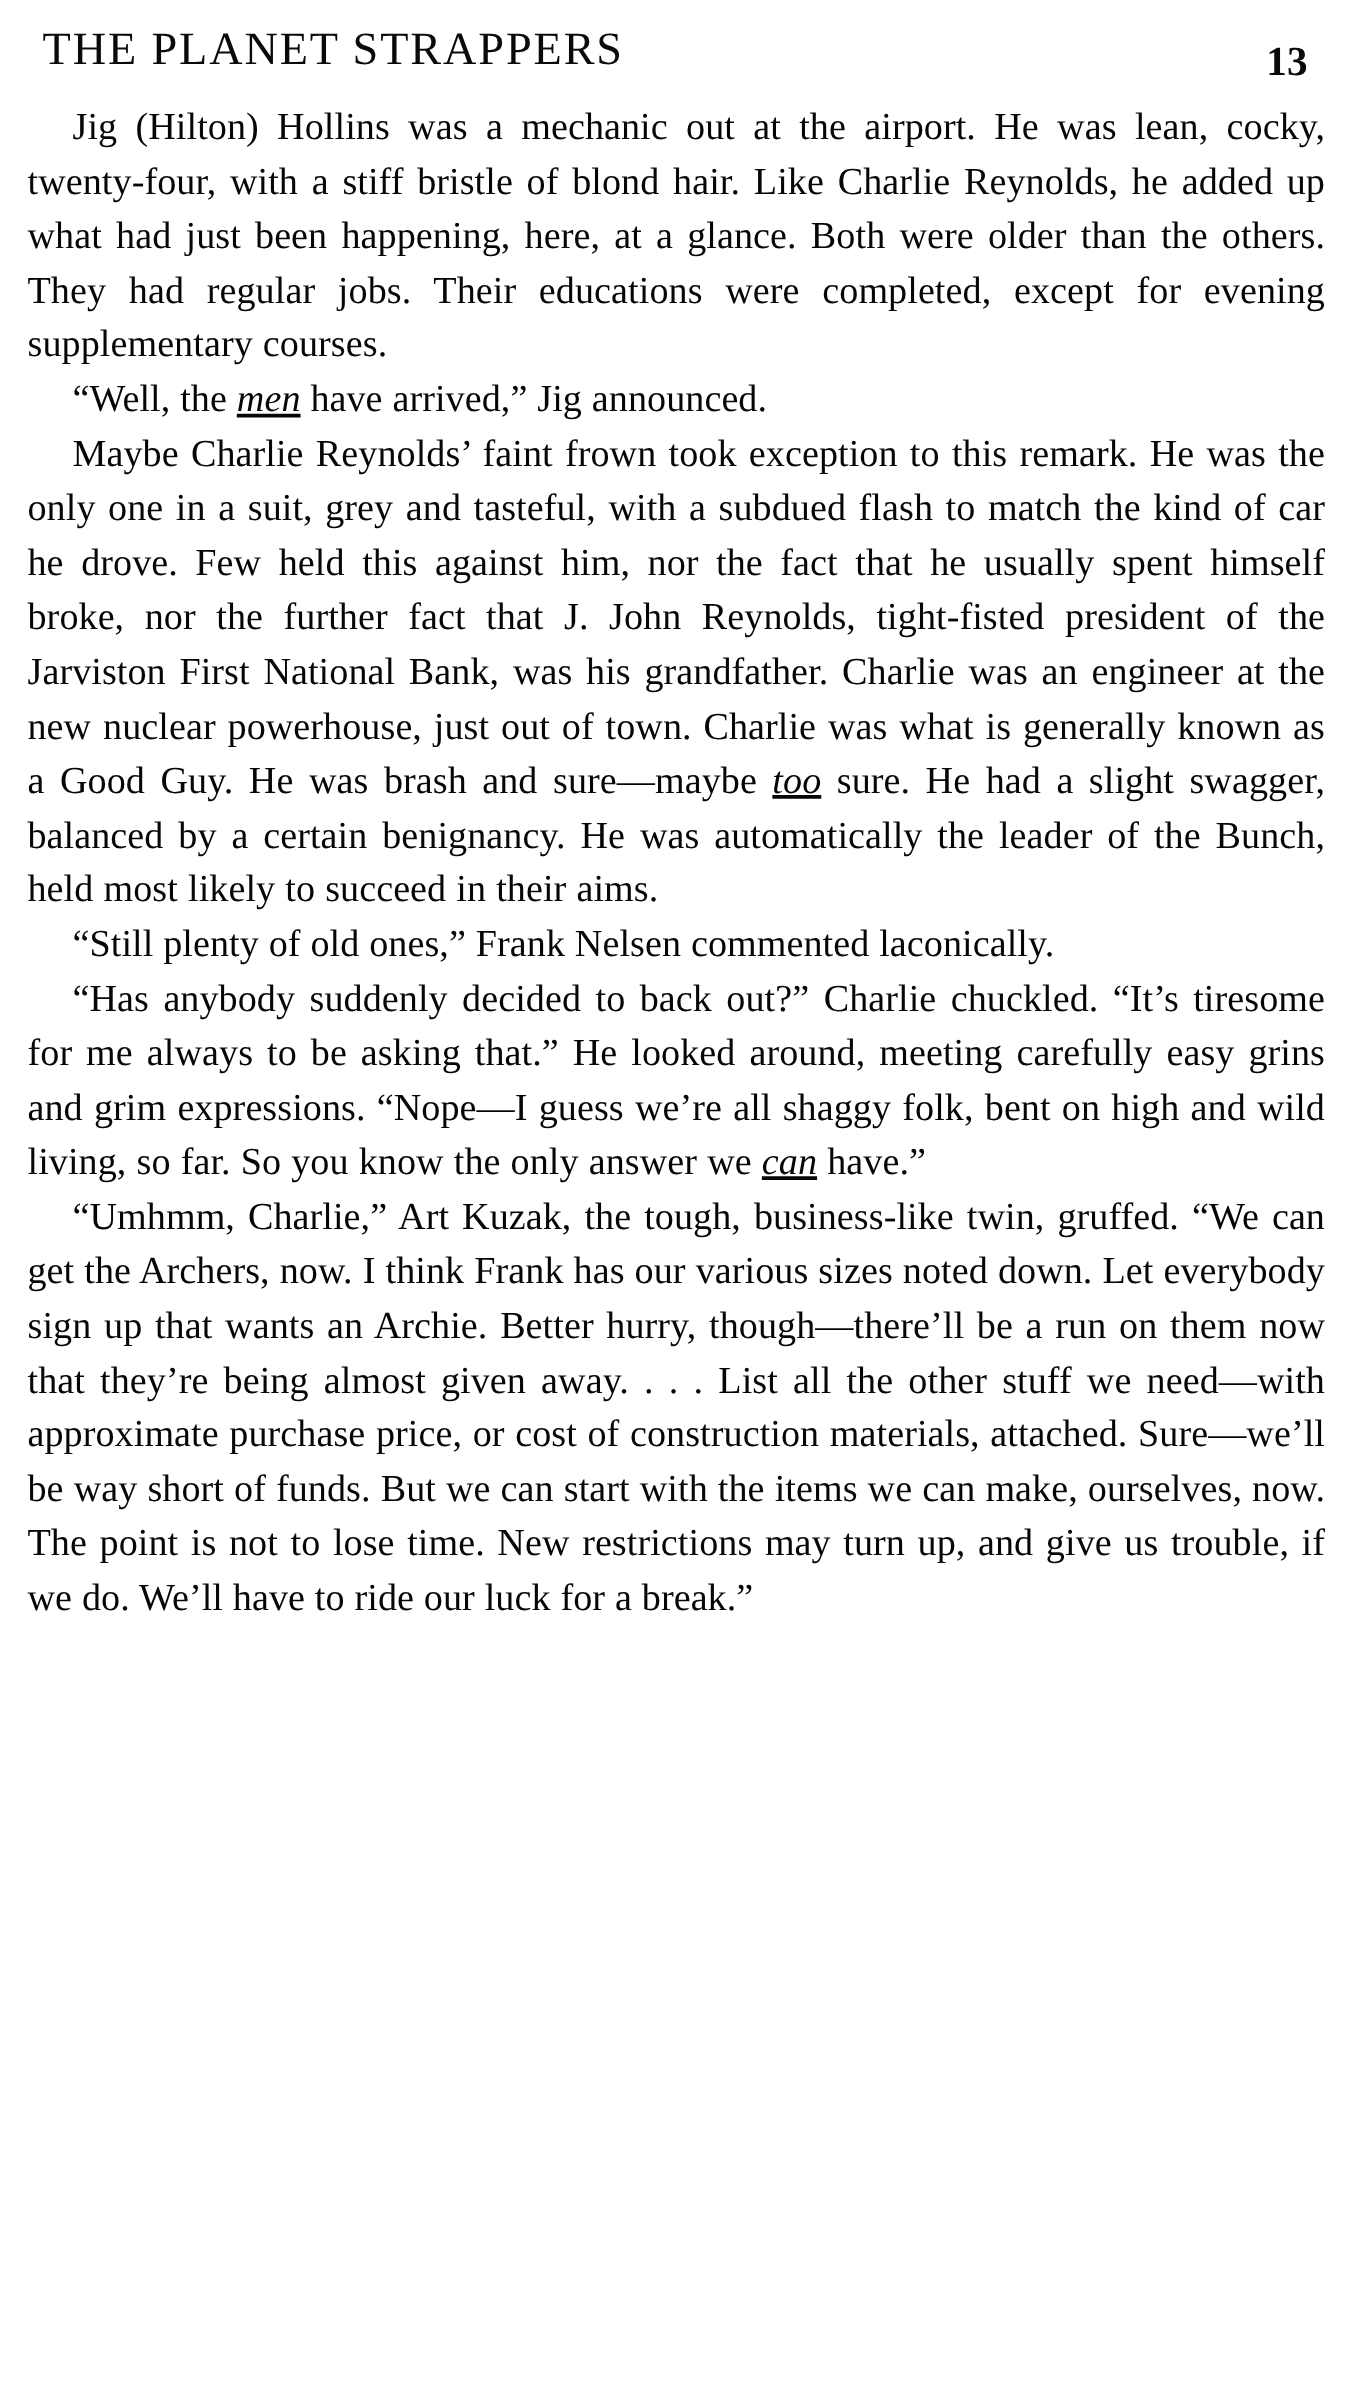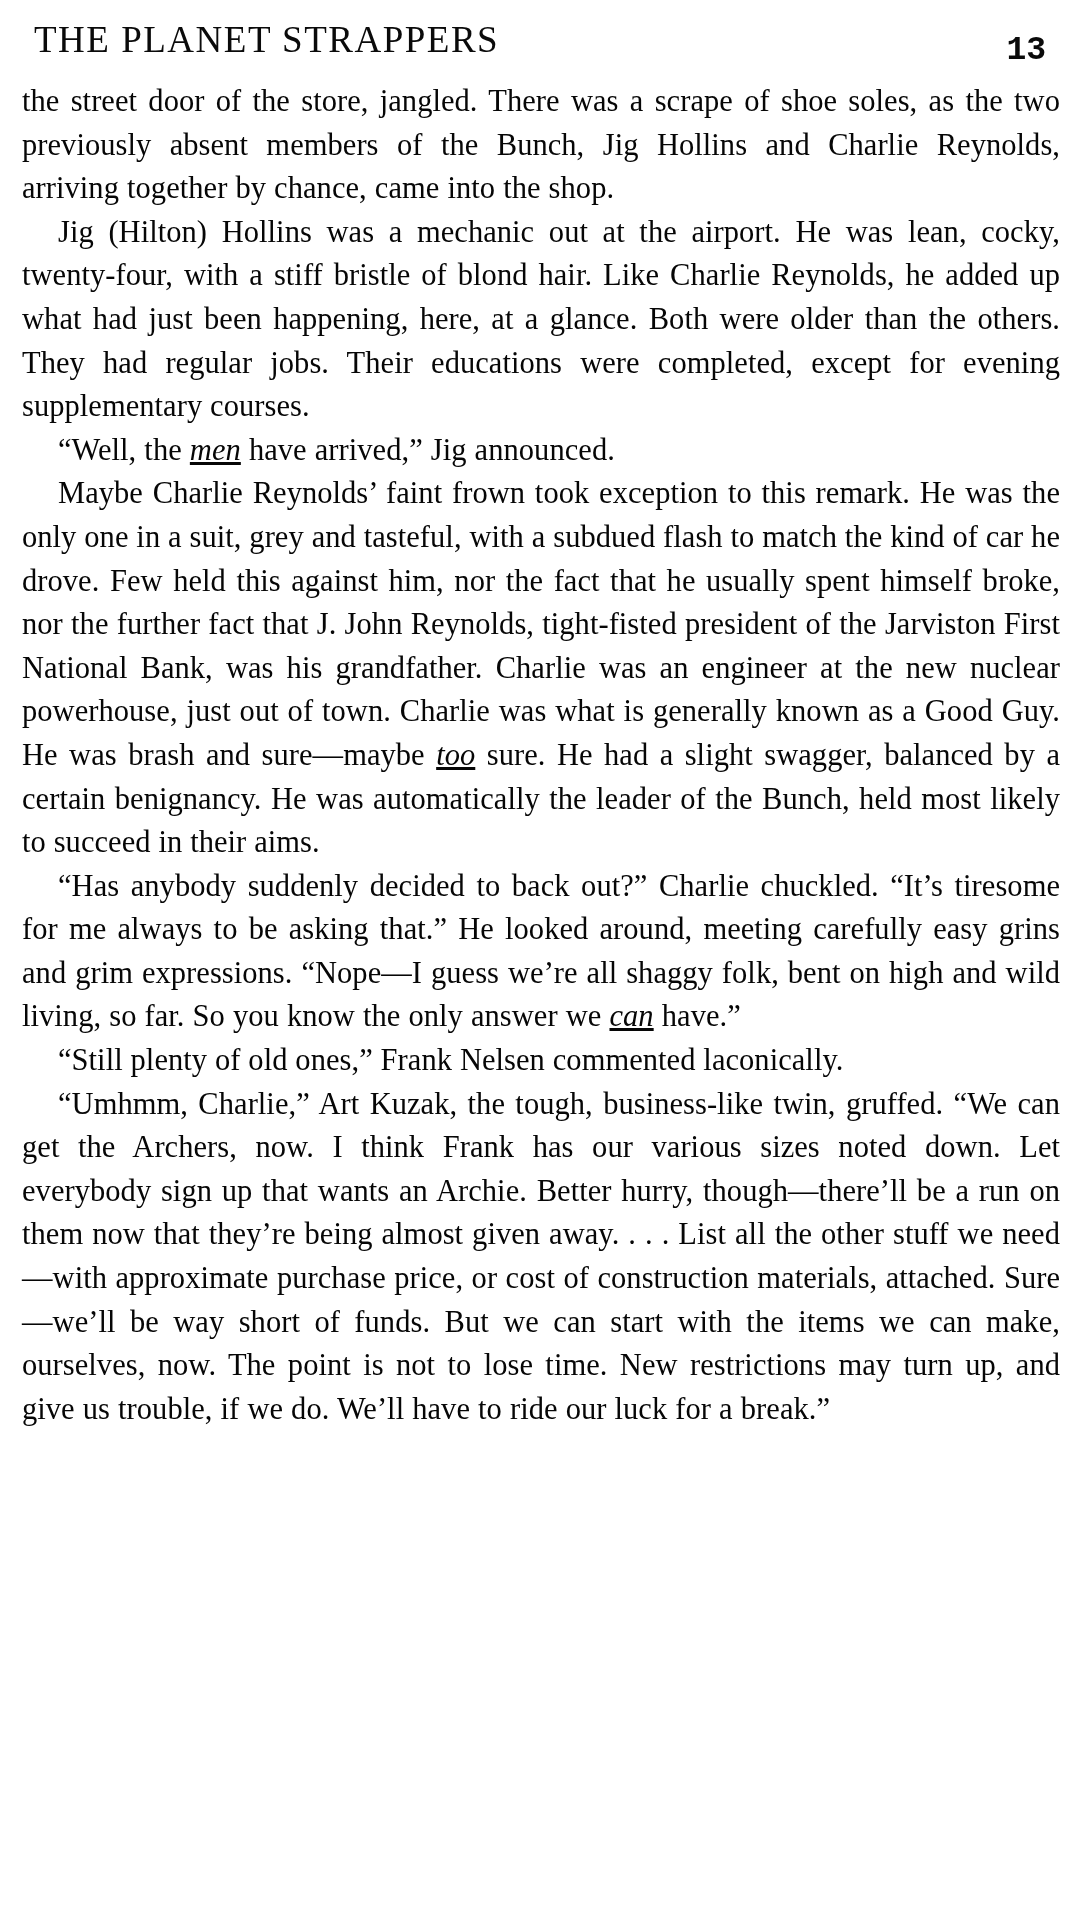--- a/index.html
+++ b/index.html
@@ -38,21 +38,21 @@
     white-space: nowrap;
     padding-left: 10px;
   }
   .folio {
     position: absolute;
     right: 12px;
     bottom: 1px;
     font-size: 33px;
     font-weight: 700;
     color: #0a0a0a;
-    font-family: Liberation Mono, monospace;
+    font-family: Liberation Serif, serif;
   }
   .body-text {
     margin: 10px 22px 0 22px;
     font-size: 30.5px;
     line-height: 43.6px;
     text-align: justify;
     text-justify: inter-word;
     color: #060606;
     letter-spacing: 0.05px;
   }
@@ -75,22 +75,21 @@
 <body>
 
 <div class="page">
 
   <div class="header">
     <div class="running-head">THE PLANET STRAPPERS</div>
     <div class="folio">13</div>
   </div>
 
   <div class="body-text" id="body-text">
-      <p>the street door of the store, jangled. There was a scrape of shoe soles, as the two previously absent members of the Bunch, Jig Hollins and Charlie Reynolds, arriving together by chance, came into the shop.</p>
       <p class="indent">Jig (Hilton) Hollins was a mechanic out at the airport. He was lean, cocky, twenty-four, with a stiff bristle of blond hair. Like Charlie Reynolds, he added up what had just been happening, here, at a glance. Both were older than the others. They had regular jobs. Their educations were completed, except for evening supplementary courses.</p>
       <p class="indent">“Well, the <em>men</em> have arrived,” Jig announced.</p>
       <p class="indent">Maybe Charlie Reynolds’ faint frown took exception to this remark. He was the only one in a suit, grey and tasteful, with a subdued flash to match the kind of car he drove. Few held this against him, nor the fact that he usually spent himself broke, nor the further fact that J. John Reynolds, tight-fisted president of the Jarviston First National Bank, was his grandfather. Charlie was an engineer at the new nuclear powerhouse, just out of town. Charlie was what is generally known as a Good Guy. He was brash and sure—maybe <em>too</em> sure. He had a slight swagger, balanced by a certain benignancy. He was automatically the leader of the Bunch, held most likely to succeed in their aims.</p>
+      <p class="indent">“Still plenty of old ones,” Frank Nelsen commented laconically.</p>
       <p class="indent">“Has anybody suddenly decided to back out?” Charlie chuckled. “It’s tiresome for me always to be asking that.” He looked around, meeting carefully easy grins and grim expressions. “Nope—I guess we’re all shaggy folk, bent on high and wild living, so far. So you know the only answer we <em>can</em> have.”</p>
-      <p class="indent">“Still plenty of old ones,” Frank Nelsen commented laconically.</p>
       <p class="indent">“Umhmm, Charlie,” Art Kuzak, the tough, business-like twin, gruffed. “We can get the Archers, now. I think Frank has our various sizes noted down. Let everybody sign up that wants an Archie. Better hurry, though—there’ll be a run on them now that they’re being almost given away. . . . List all the other stuff we need—with approximate purchase price, or cost of construction materials, attached. Sure—we’ll be way short of funds. But we can start with the items we can make, ourselves, now. The point is not to lose time. New restrictions may turn up, and give us trouble, if we do. We’ll have to ride our luck for a break.”</p>
     </div>
 
 </div>
 
 </body></html>

